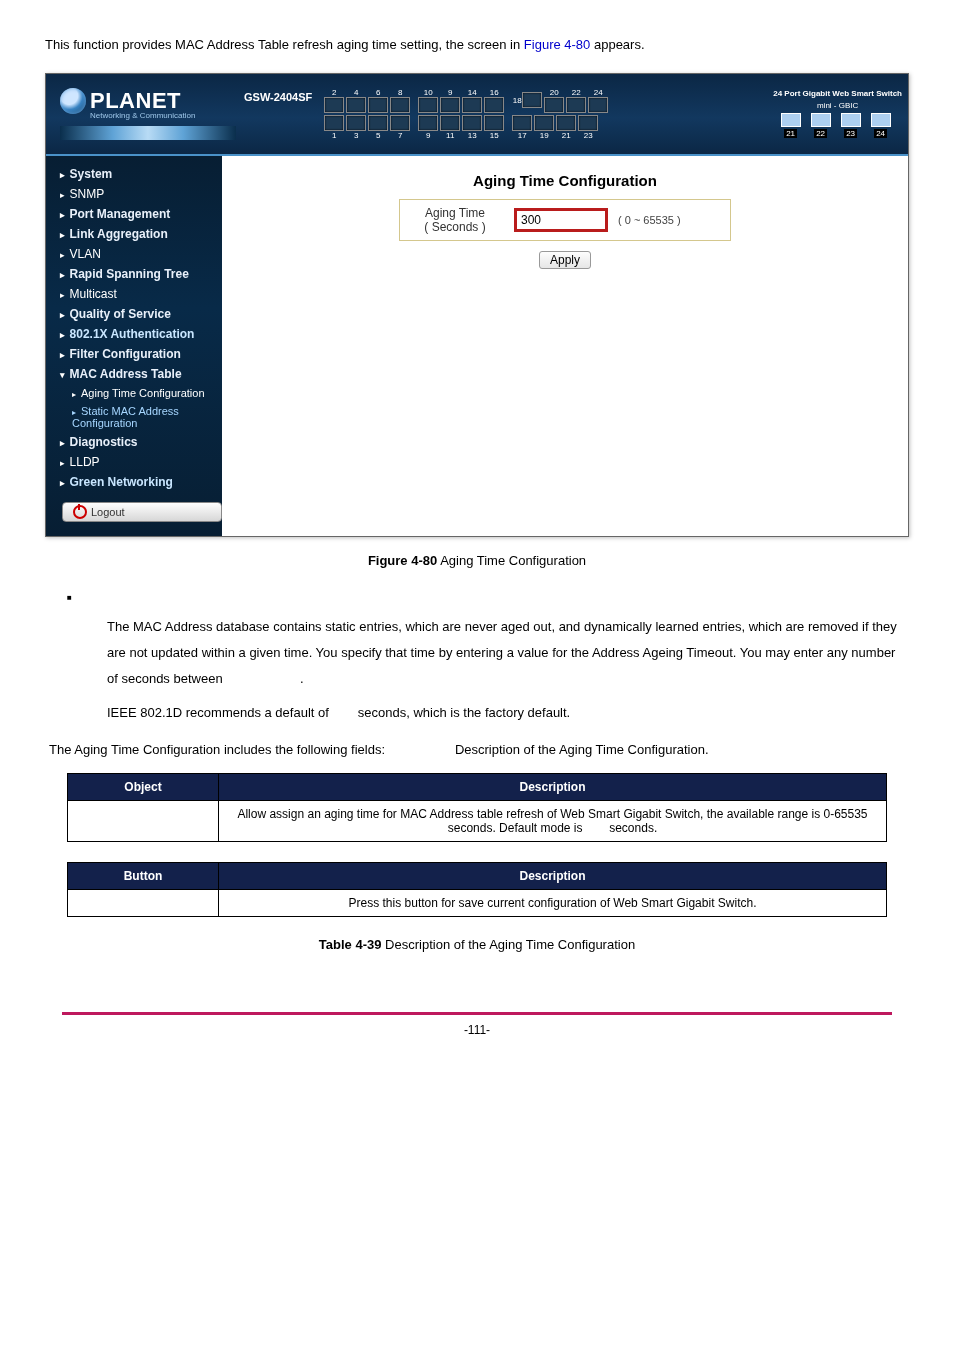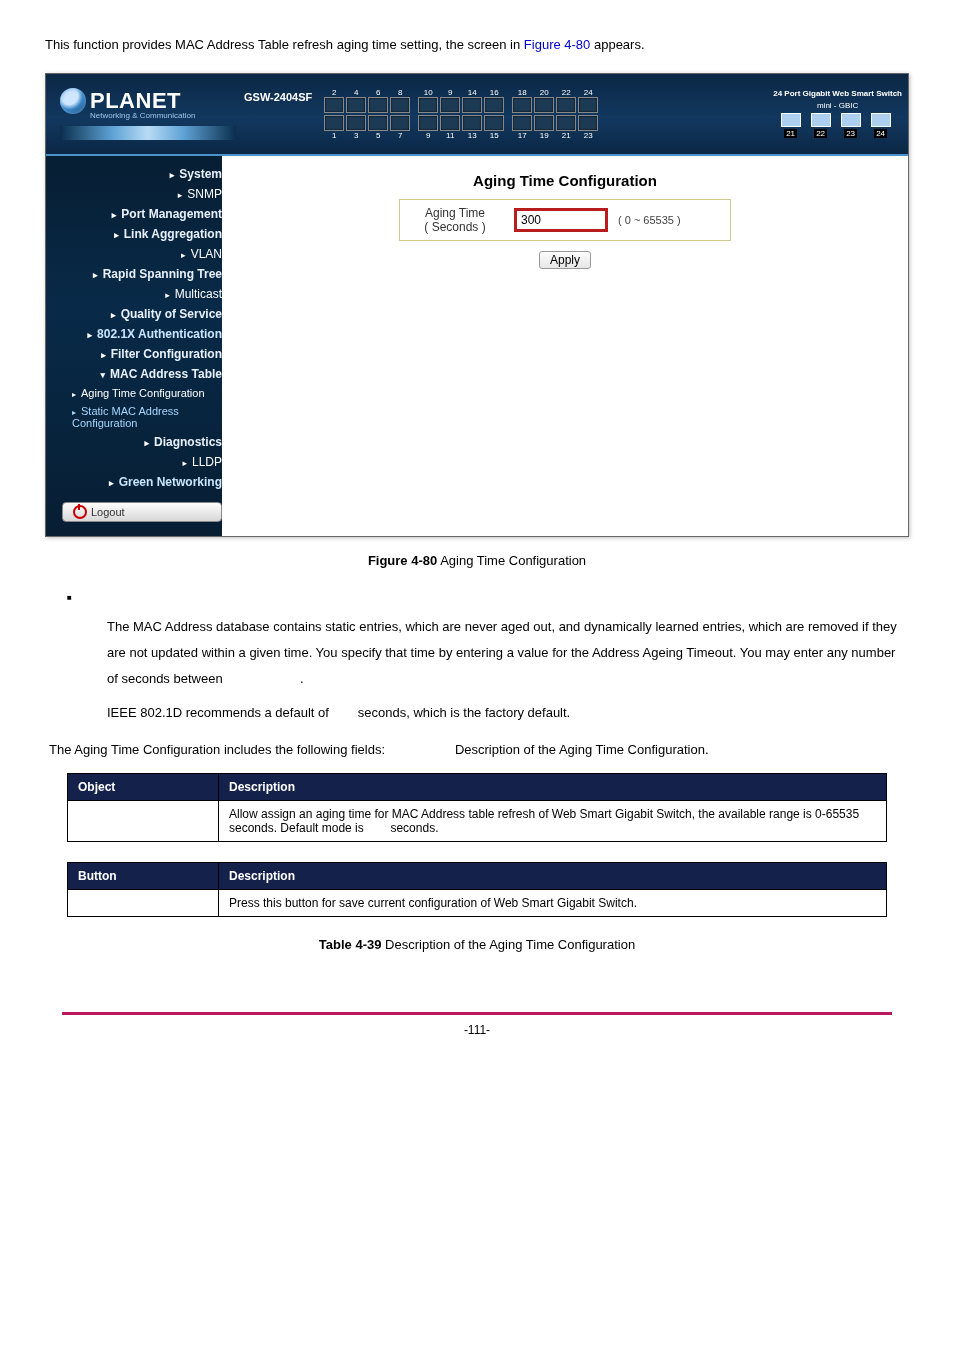--- a/index.html
+++ b/index.html
@@ -92,21 +92,20 @@
     width:176px;
     background: linear-gradient(#071e33,#082a48 40%,#071e33);
     color:#fff;
     font-size:12px;
     padding:8px 0 14px 0;
   }
   .nav-item {
     padding:3px 0 3px 14px;
     cursor:pointer;
     white-space:nowrap;
-    text-align:right;
   }
   .nav-item::before { content:"\25B8"; font-size:9px; margin-right:5px; color:#fff;}
   .nav-bold { font-weight:bold; color:#e8f0fa;}
   .nav-expanded::before { content:"\25BE";}
   .nav-link { color:#c9e6ff;}
   .sub-item {
     padding:3px 0 3px 26px;
     font-size:11px;
     color:#a6d6ff;
     cursor:pointer;
@@ -174,21 +173,21 @@
   .obj-table, .btn-table {
     width: 820px;
     margin: 0 auto 20px auto;
     border-collapse: collapse;
     font-size: 12px;
   }
   .obj-table th, .obj-table td,
   .btn-table th, .btn-table td {
     border:1px solid #000;
     padding:6px 10px;
-    text-align:left;
+    text-align:center;
     vertical-align:middle;
   }
   .obj-table th, .btn-table th {
     background:#13214b; color:#fff; font-weight:bold;
   }
   .obj-col { width:130px; font-weight:bold;}
 
   .tbl-caption {
     text-align:center; margin:0 0 60px 0;
   }
@@ -252,21 +251,21 @@
               </div>
               <div style="display: flex; flex-direction: column; align-items: center;">
                 <div class="port-label">14</div>
                 <div class="port"></div>
               </div>
               <div style="display: flex; flex-direction: column; align-items: center;">
                 <div class="port-label">16</div>
                 <div class="port"></div>
               </div>
               <div style="width: 4px;"></div>
-              <div style="display: flex; flex-direction: column; align-items: center;">
+              <div style="display: flex; flex-direction: row; align-items: center;">
                 <div class="port-label">18</div>
                 <div class="port"></div>
               </div>
               <div style="display: flex; flex-direction: column; align-items: center;">
                 <div class="port-label">20</div>
                 <div class="port"></div>
               </div>
               <div style="display: flex; flex-direction: column; align-items: center;">
                 <div class="port-label">22</div>
                 <div class="port"></div>

